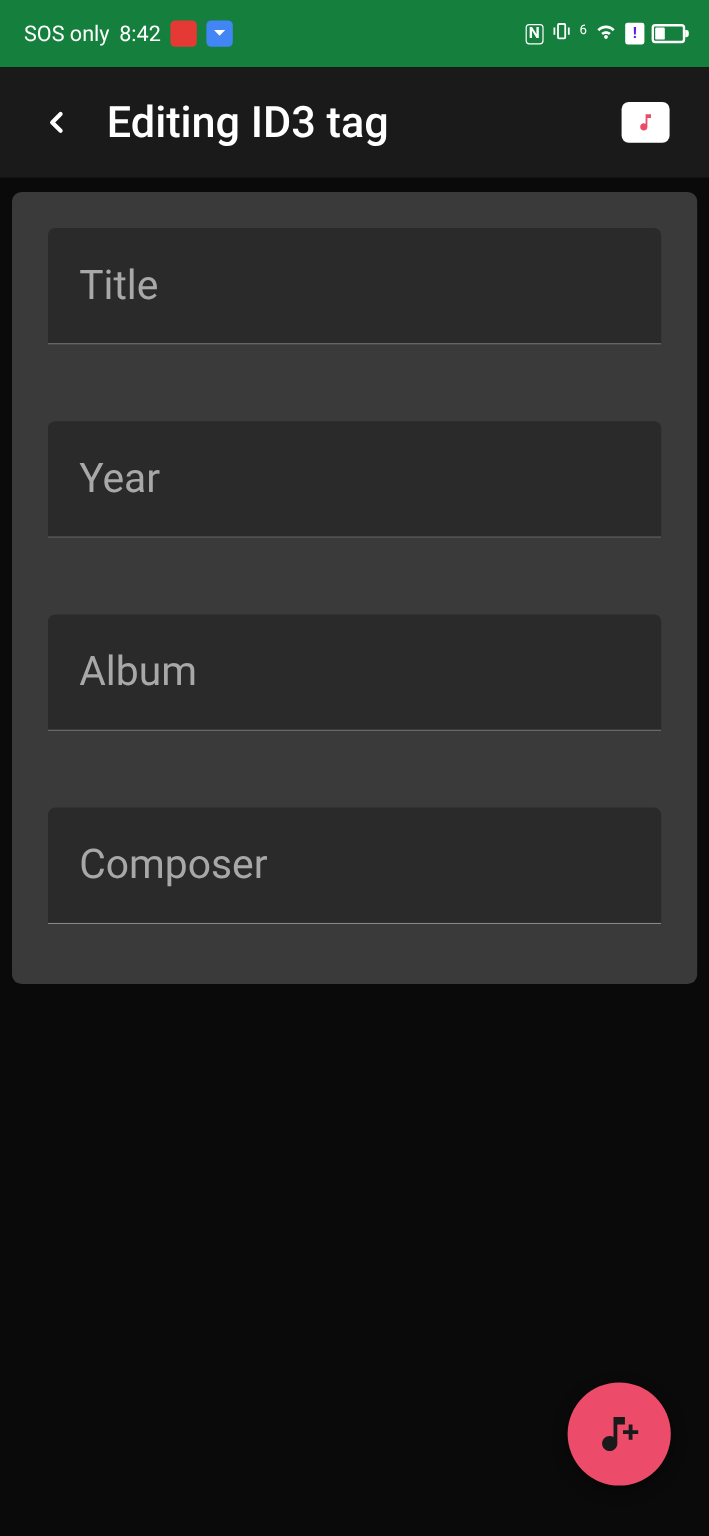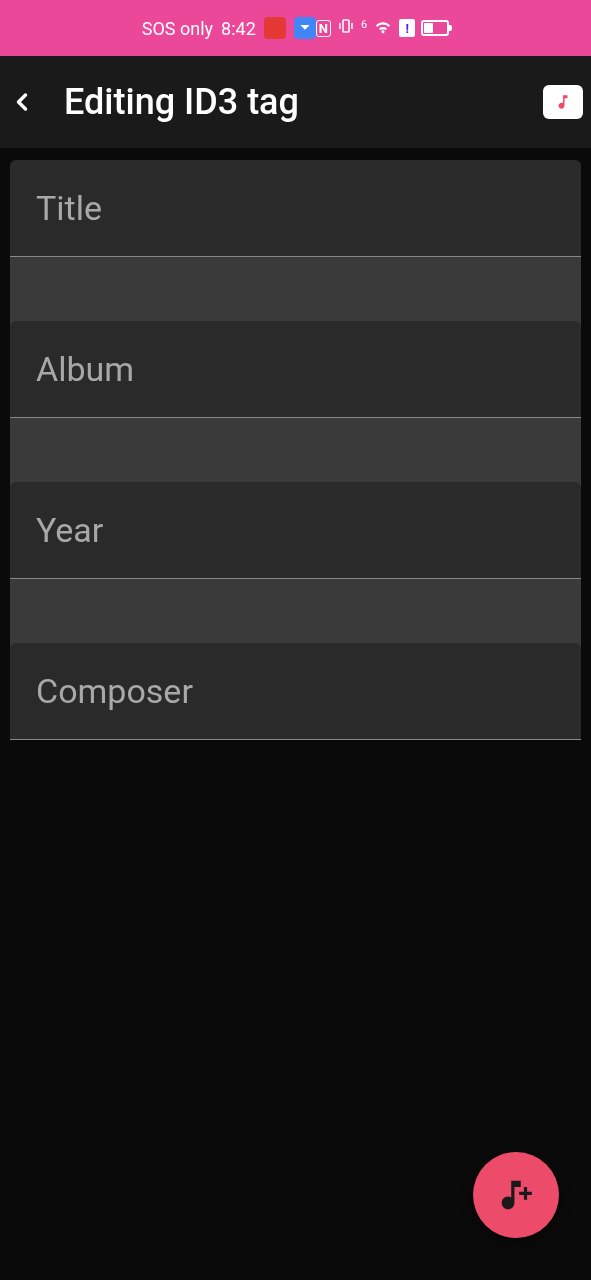--- a/index.html
+++ b/index.html
@@ -12,24 +12,24 @@
     body {
       width: 591px;
       height: 1280px;
       background: #0a0a0a;
       overflow: hidden;
       position: relative;
     }
     
     .status-bar {
       height: 56px;
-      background: #ec4899;
-      display: flex;
-      align-items: center;
-      justify-content: center;
+      background: #15803d;
+      display: flex;
+      align-items: center;
+      justify-content: space-between;
       padding: 13px 20px;
       color: white;
       font-size: 18px;
     }
     
     .status-left {
       display: flex;
       align-items: center;
       gap: 8px;
     }
@@ -56,21 +56,21 @@
     
     .icon-blue {
       background: #4285f4;
     }
     
     .app-header {
       height: 92px;
       background: #1a1a1a;
       display: flex;
       align-items: center;
-      padding: 0 8px;
+      padding: 0 33px;
       gap: 28px;
     }
     
     .back-button {
       color: white;
       cursor: pointer;
       display: flex;
       align-items: center;
     }
     
@@ -101,20 +101,21 @@
       width: 14px;
       height: 6px;
       background: white;
       border-radius: 2px 2px 0 0;
     }
     
     .form-card {
       margin: 12px 10px;
       background: #3a3a3a;
       border-radius: 8px;
+      padding: 30px;
     }
     
     .form-field {
       background: #2a2a2a;
       border-radius: 6px 6px 0 0;
       border-bottom: 1px solid #888;
       padding: 28px 26px;
       margin-bottom: 64px;
     }
     
@@ -250,24 +251,24 @@
       <path d="M12 3v10.55c-.59-.34-1.27-.55-2-.55-2.21 0-4 1.79-4 4s1.79 4 4 4 4-1.79 4-4V7h4V3h-6z"></path>
     </svg>
   </div>
 </div>
 
 <div class="form-card">
   <div class="form-field">
     <input class="field-input" placeholder="Title" style="">
   </div>
   <div class="form-field">
+    <input class="field-input" placeholder="Year" style="">
+  </div>
+  <div class="form-field">
     <input class="field-input" placeholder="Album" style="">
-  </div>
-  <div class="form-field">
-    <input class="field-input" placeholder="Year" style="">
   </div>
   <div class="form-field">
     <input class="field-input" placeholder="Composer" style="">
   </div>
 </div>
 
 <div class="fab">
   <svg class="music-note-svg" viewBox="0 0 24 24" fill="#1a1a1a">
     <path d="M9 3v10.55c-.59-.34-1.27-.55-2-.55-2.21 0-4 1.79-4 4s1.79 4 4 4 4-1.79 4-4V7h4V3H9z"></path>
     <path d="M19 10v-3h-2v3h-3v2h3v3h2v-3h3v-2h-3z"></path>

